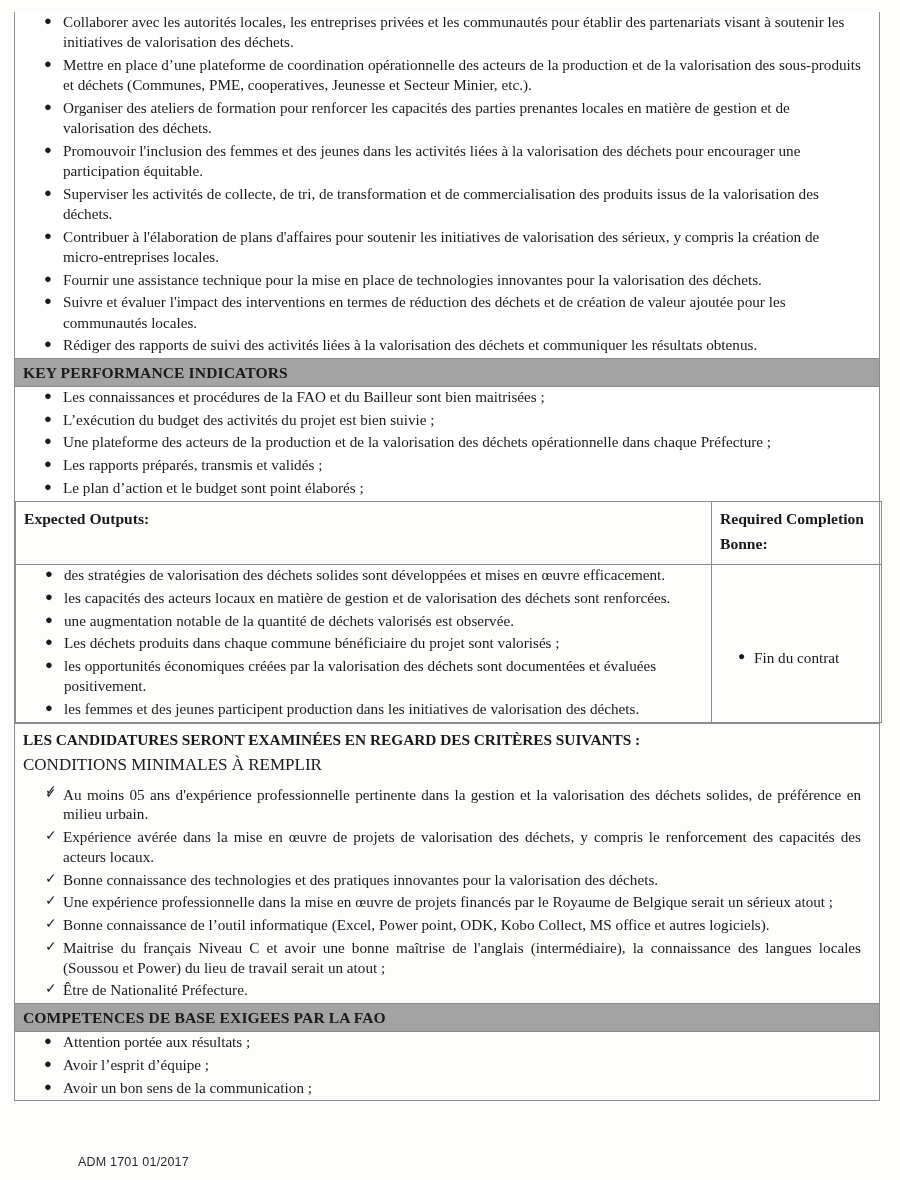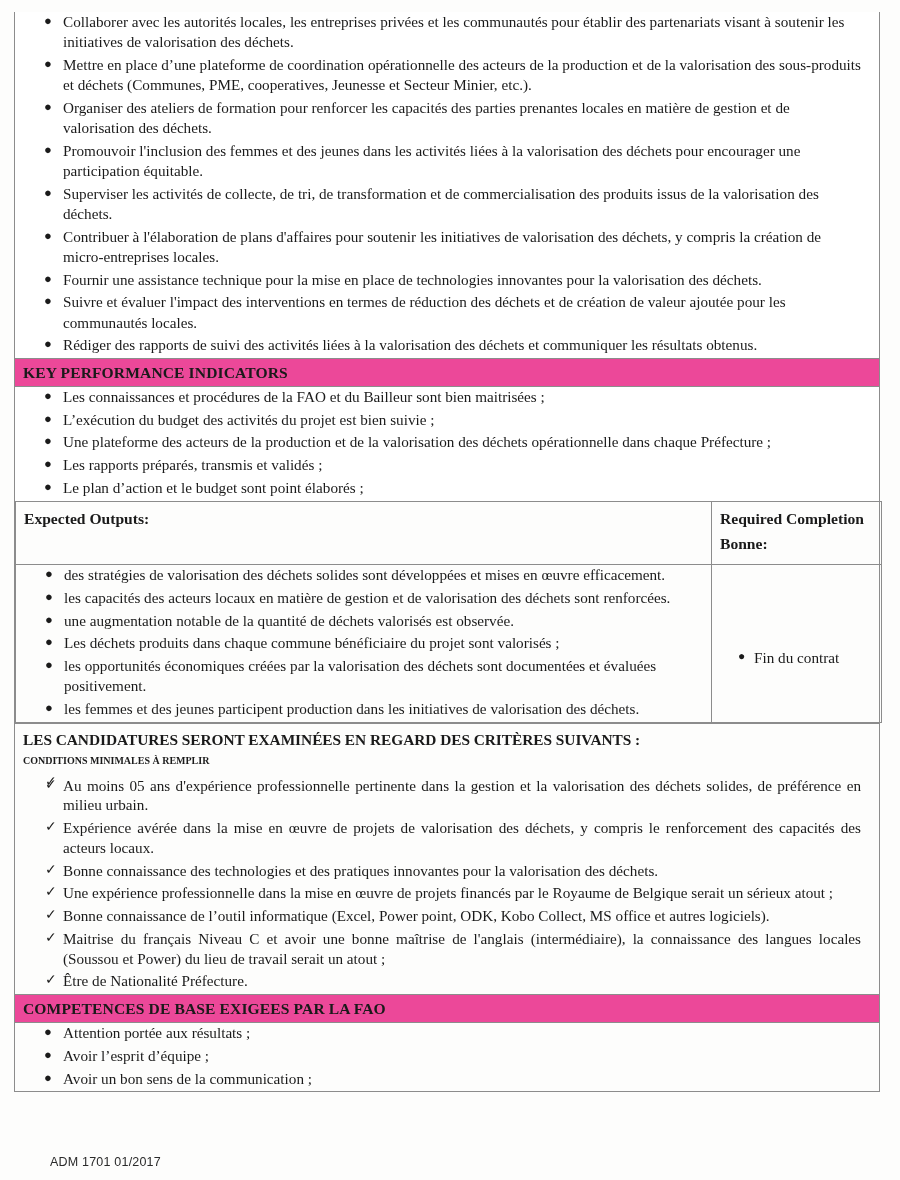--- a/index.html
+++ b/index.html
@@ -60,21 +60,21 @@
     color: #1a1a1a;
   }
 
   
   .duties li {
     padding-right: 22px;
   }
 
   
   .sec-head {
-    background: #ec4899;
+    background: #a3a3a3;
     border-top: 1px solid #8c8c8c;
     border-bottom: 1px solid #8c8c8c;
     font-weight: bold;
     font-size: 15.6px;
     letter-spacing: 0.1px;
     padding: 3px 0 3px 8px;
     line-height: 1.35;
   }
 
   
@@ -139,22 +139,22 @@
     border-top: 1px solid #8c8c8c;
     padding: 7px 0 0 0;
   }
   .crit-title {
     font-weight: bold;
     font-size: 15.4px;
     padding: 0 8px 6px 8px;
     letter-spacing: -0.05px;
   }
   .crit-sub {
-    font-weight: bold;
-    font-size: 10px;
+    font-weight: normal;
+    font-size: 17px;
     padding: 0 8px 7px 8px;
   }
 
   ul.checks {
     list-style: none;
     margin: 0;
     padding: 0;
   }
   ul.checks > li {
     position: relative;
@@ -181,21 +181,21 @@
     padding-bottom: 5px;
     font-size: 15.2px;
   }
   .comp-list li .bullet {
     left: 44px;
   }
 
   
   .footer {
     position: absolute;
-    left: 50px;
+    left: 78px;
     top: 1155px;
     font-family: "Liberation Sans", "DejaVu Sans", sans-serif;
     font-size: 12.5px;
     letter-spacing: 0.2px;
     color: #2a2a2a;
   }
 </style>
 </head>
 <body>
 
@@ -203,21 +203,21 @@
 
 <div class="doc">
 
   <div class="block">
     <ul class="bullets duties">
       <li><span class="bullet">●</span><span>Collaborer avec les autorités locales, les entreprises privées et les communautés pour établir des partenariats visant à soutenir les initiatives de valorisation des déchets.</span></li>
       <li><span class="bullet">●</span><span>Mettre en place d’une plateforme de coordination opérationnelle des acteurs de la production et de la valorisation des sous-produits et déchets (Communes, PME, cooperatives, Jeunesse et Secteur Minier, etc.).</span></li>
       <li><span class="bullet">●</span><span>Organiser des ateliers de formation pour renforcer les capacités des parties prenantes locales en matière de gestion et de valorisation des déchets.</span></li>
       <li><span class="bullet">●</span><span>Promouvoir l'inclusion des femmes et des jeunes dans les activités liées à la valorisation des déchets pour encourager une participation équitable.</span></li>
       <li><span class="bullet">●</span><span>Superviser les activités de collecte, de tri, de transformation et de commercialisation des produits issus de la valorisation des déchets.</span></li>
-      <li><span class="bullet">●</span><span>Contribuer à l'élaboration de plans d'affaires pour soutenir les initiatives de valorisation des déchets, y compris la création de micro-entreprises locales.</span></li>
+      <li><span class="bullet">●</span><span>Contribuer à l'élaboration de plans d'affaires pour soutenir les initiatives de valorisation des sérieux, y compris la création de micro-entreprises locales.</span></li>
       <li><span class="bullet">●</span><span>Fournir une assistance technique pour la mise en place de technologies innovantes pour la valorisation des déchets.</span></li>
       <li><span class="bullet">●</span><span>Suivre et évaluer l'impact des interventions en termes de réduction des déchets et de création de valeur ajoutée pour les communautés locales.</span></li>
       <li><span class="bullet">●</span><span>Rédiger des rapports de suivi des activités liées à la valorisation des déchets et communiquer les résultats obtenus.</span></li>
     </ul>
   </div>
 
   <div class="sec-head">KEY PERFORMANCE INDICATORS</div>
   <div class="block">
     <ul class="bullets kpi">
       <li><span class="bullet">●</span><span>Les connaissances et procédures de la FAO et du Bailleur sont bien maitrisées ;</span></li>

